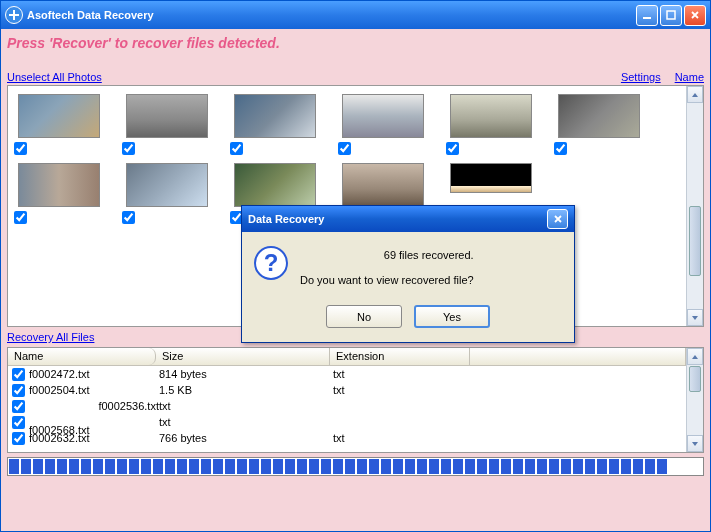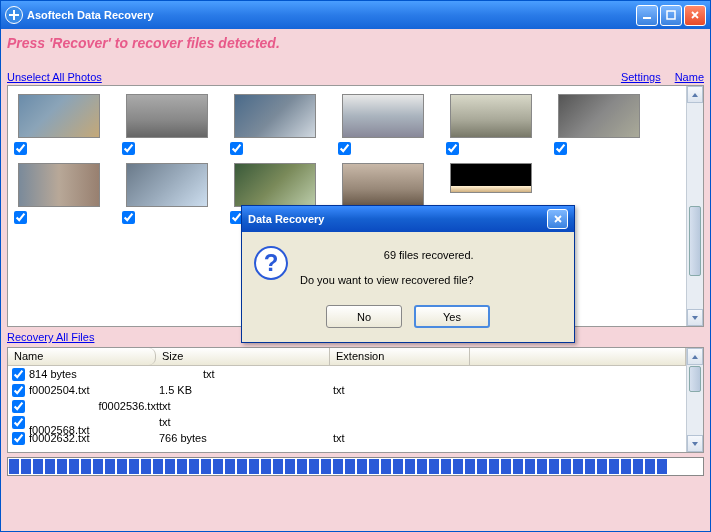--- a/index.html
+++ b/index.html
@@ -184,20 +184,21 @@
       <div class="file-table">
         <div class="file-header">
           <div class="col col-name">Name</div>
           <div class="col col-size">Size</div>
           <div class="col col-ext">Extension</div>
           <div class="col col-rest"></div>
         </div>
         <div class="file-body" id="file-body">
             <div class="file-row">
               <input type="checkbox" checked="" style="">
+              <div class="col-name" style="width: 130px;">f0002472.txt</div>
               <div class="col-size">814 bytes</div>
               <div class="col-ext">txt</div>
             </div>
             <div class="file-row">
               <input type="checkbox" checked="" style="">
               <div class="col-name" style="width: 130px;">f0002504.txt</div>
               <div class="col-size">1.5 KB</div>
               <div class="col-ext">txt</div>
             </div>
             <div class="file-row">

